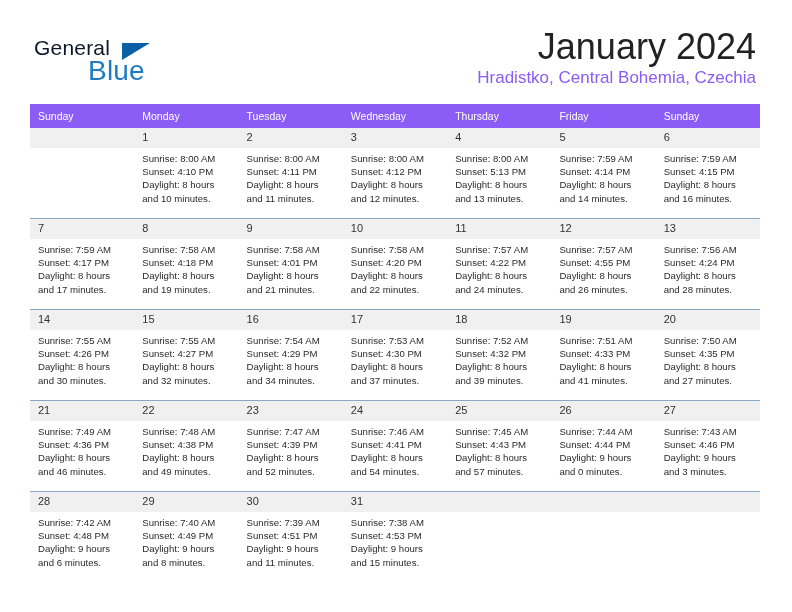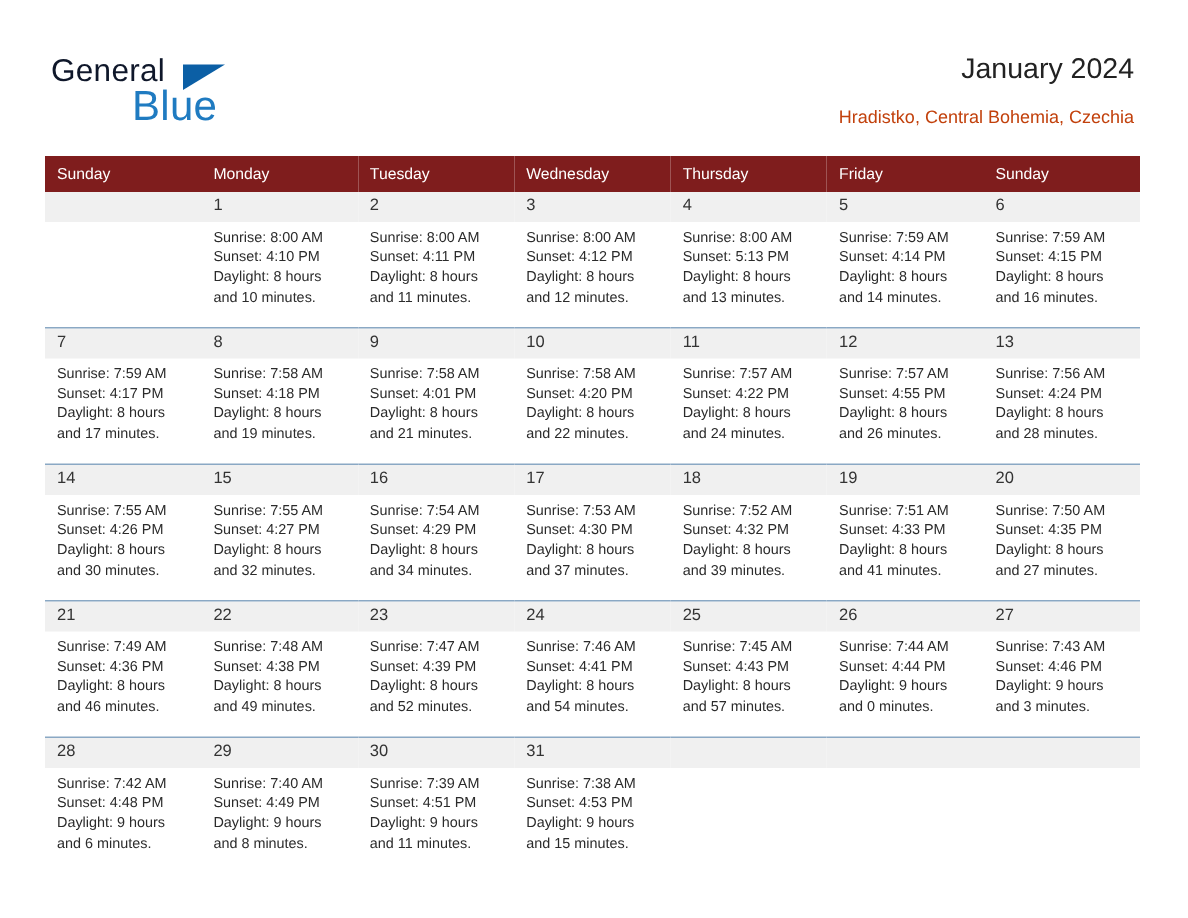--- a/index.html
+++ b/index.html
@@ -63,45 +63,45 @@
     border-bottom: 17px solid transparent;
   }
 
   .title-block {
     position: absolute;
     right: 36px;
     top: 30px;
     text-align: right;
   }
   .cal-title {
-    font-size: 19px;
+    font-size: 36px;
     color: #222222;
     line-height: 34px;
     font-weight: normal;
     white-space: nowrap;
   }
   .cal-subtitle {
-    font-size: 12px;
-    color: #c2410c;
+    font-size: 17px;
+    color: #8b5cf6;
     line-height: 20px;
     margin-top: 4px;
     white-space: nowrap;
   }
 
   
   .calendar {
     position: absolute;
     left: 30px;
     top: 104px;
     width: 730px;
     border-collapse: collapse;
     table-layout: fixed;
   }
   .calendar th {
-    background: #7f1d1d;
+    background: #8b5cf6;
     color: #ffffff;
     font-size: 10.5px;
     font-weight: normal;
     text-align: left;
     padding: 6px 0 6px 8px;
     height: 10px;
     border: none;
   }
   .calendar td {
     vertical-align: top;

